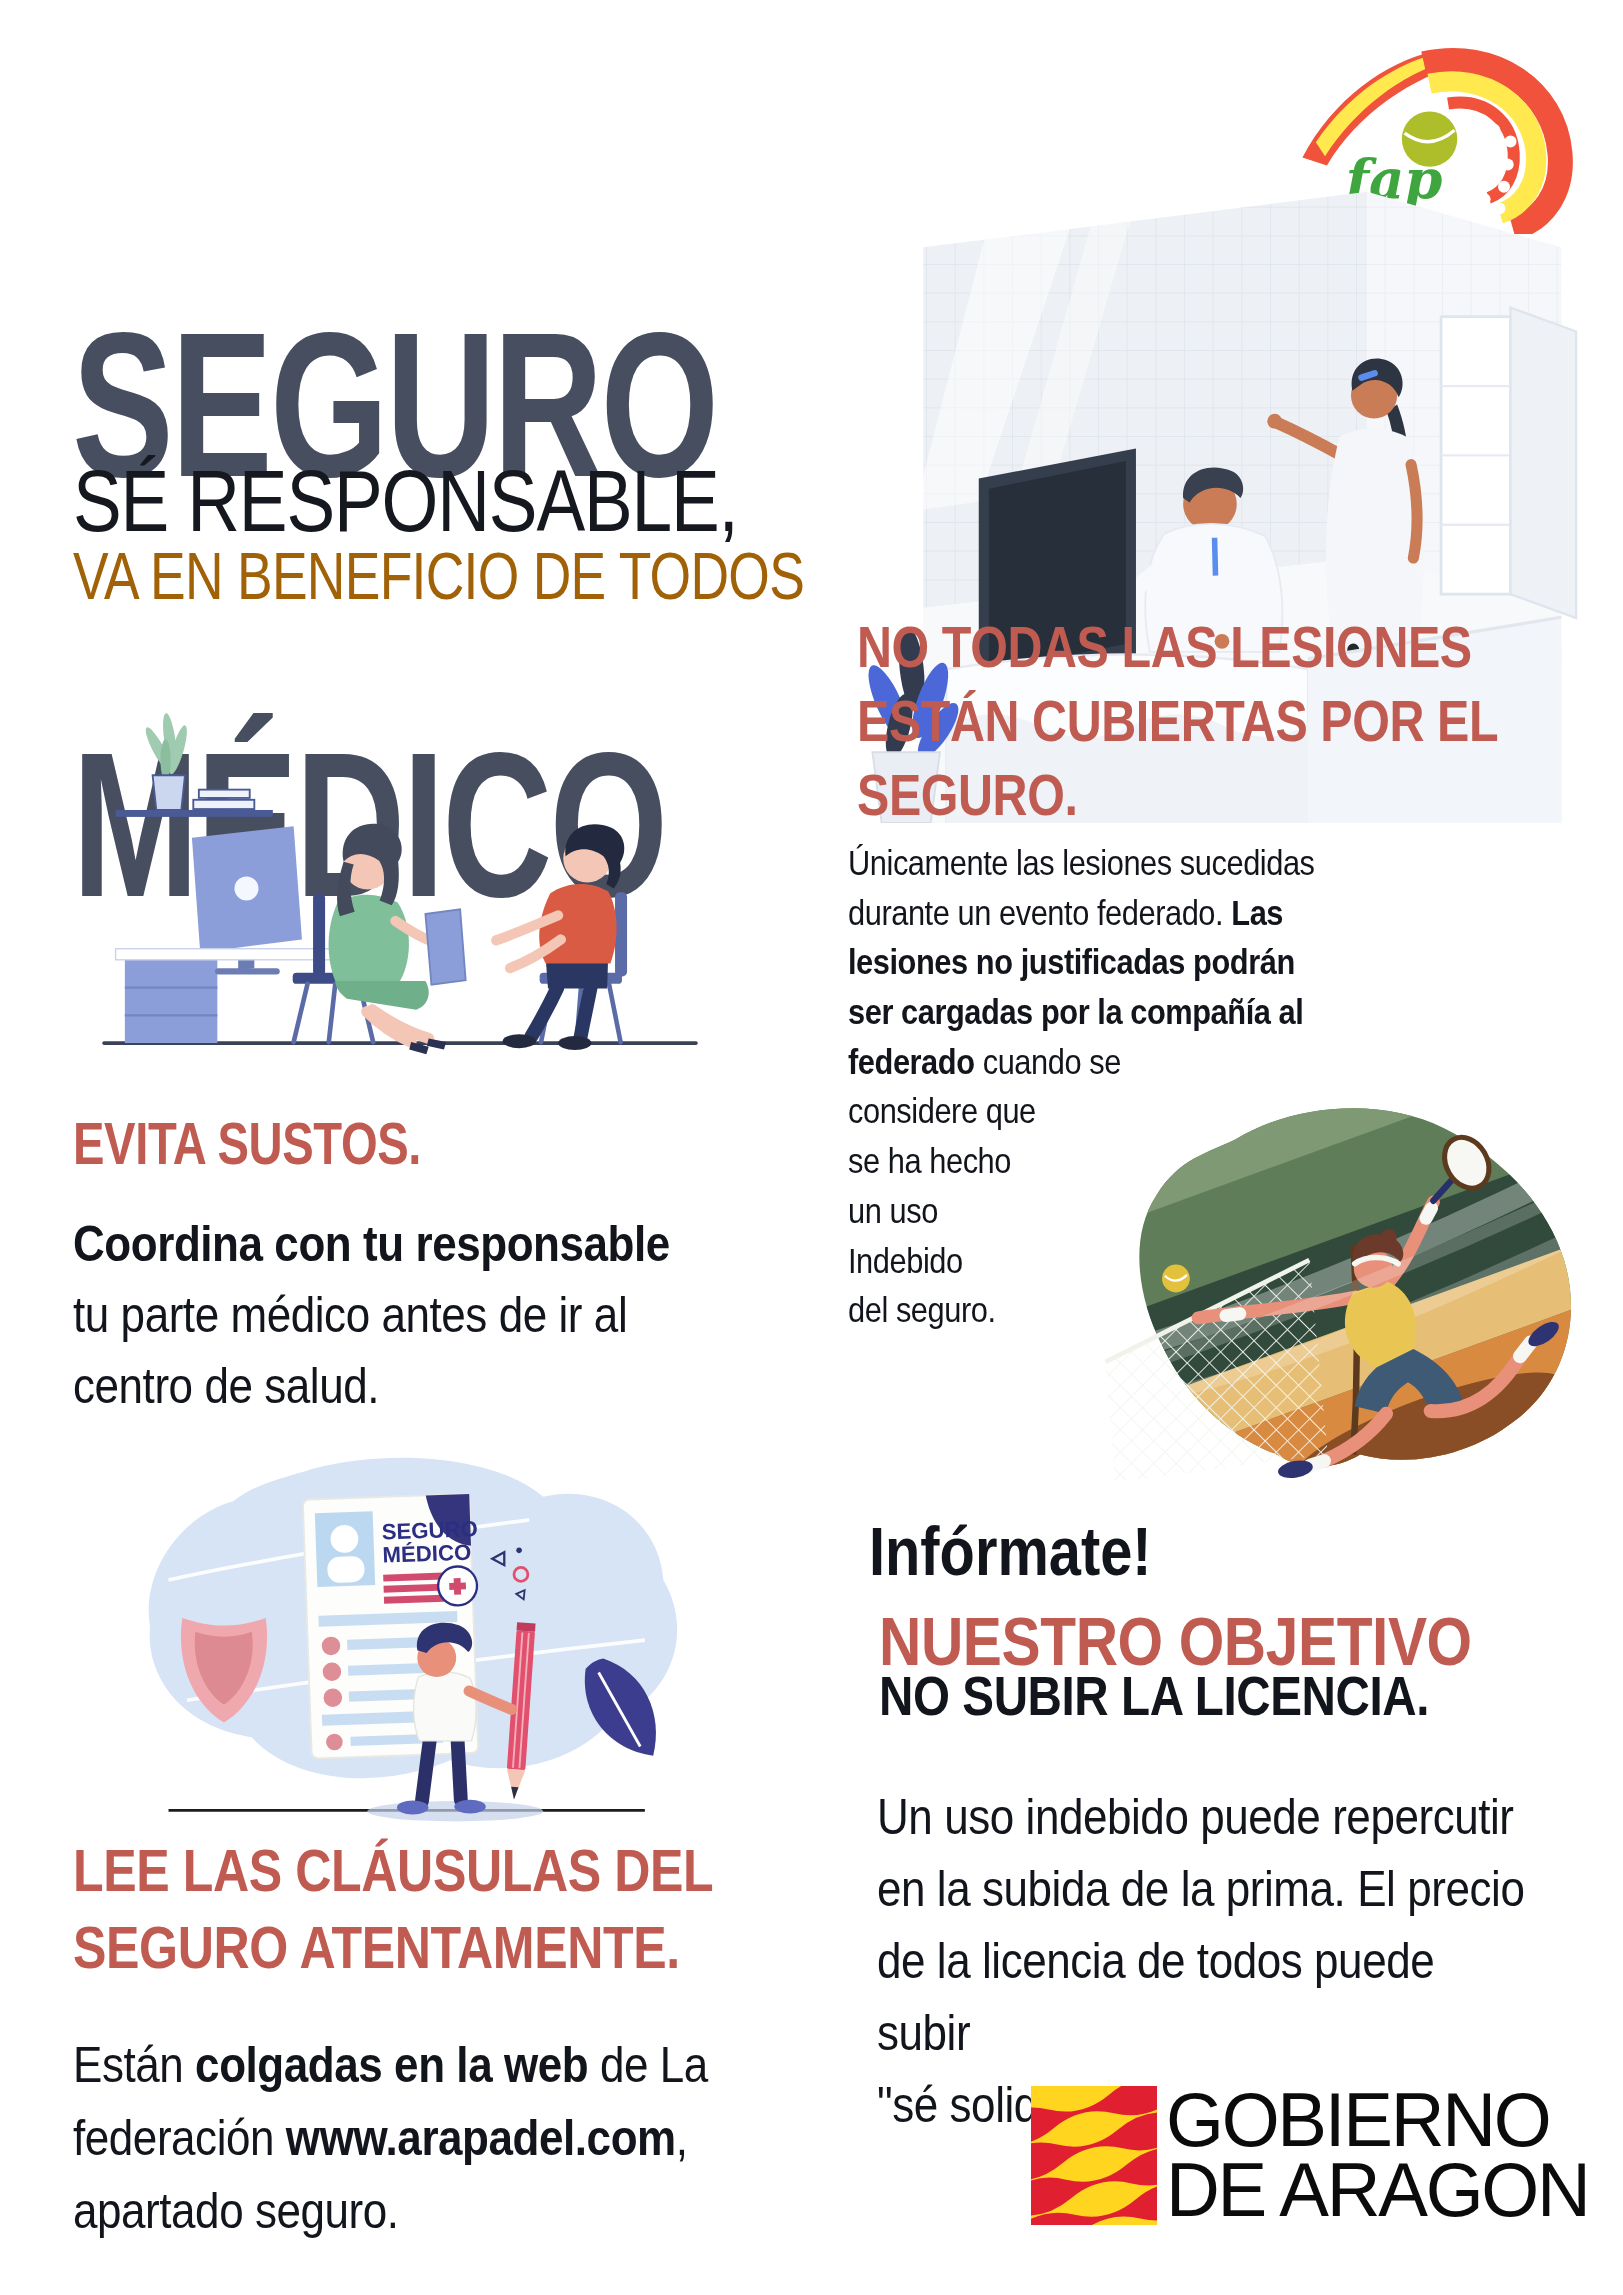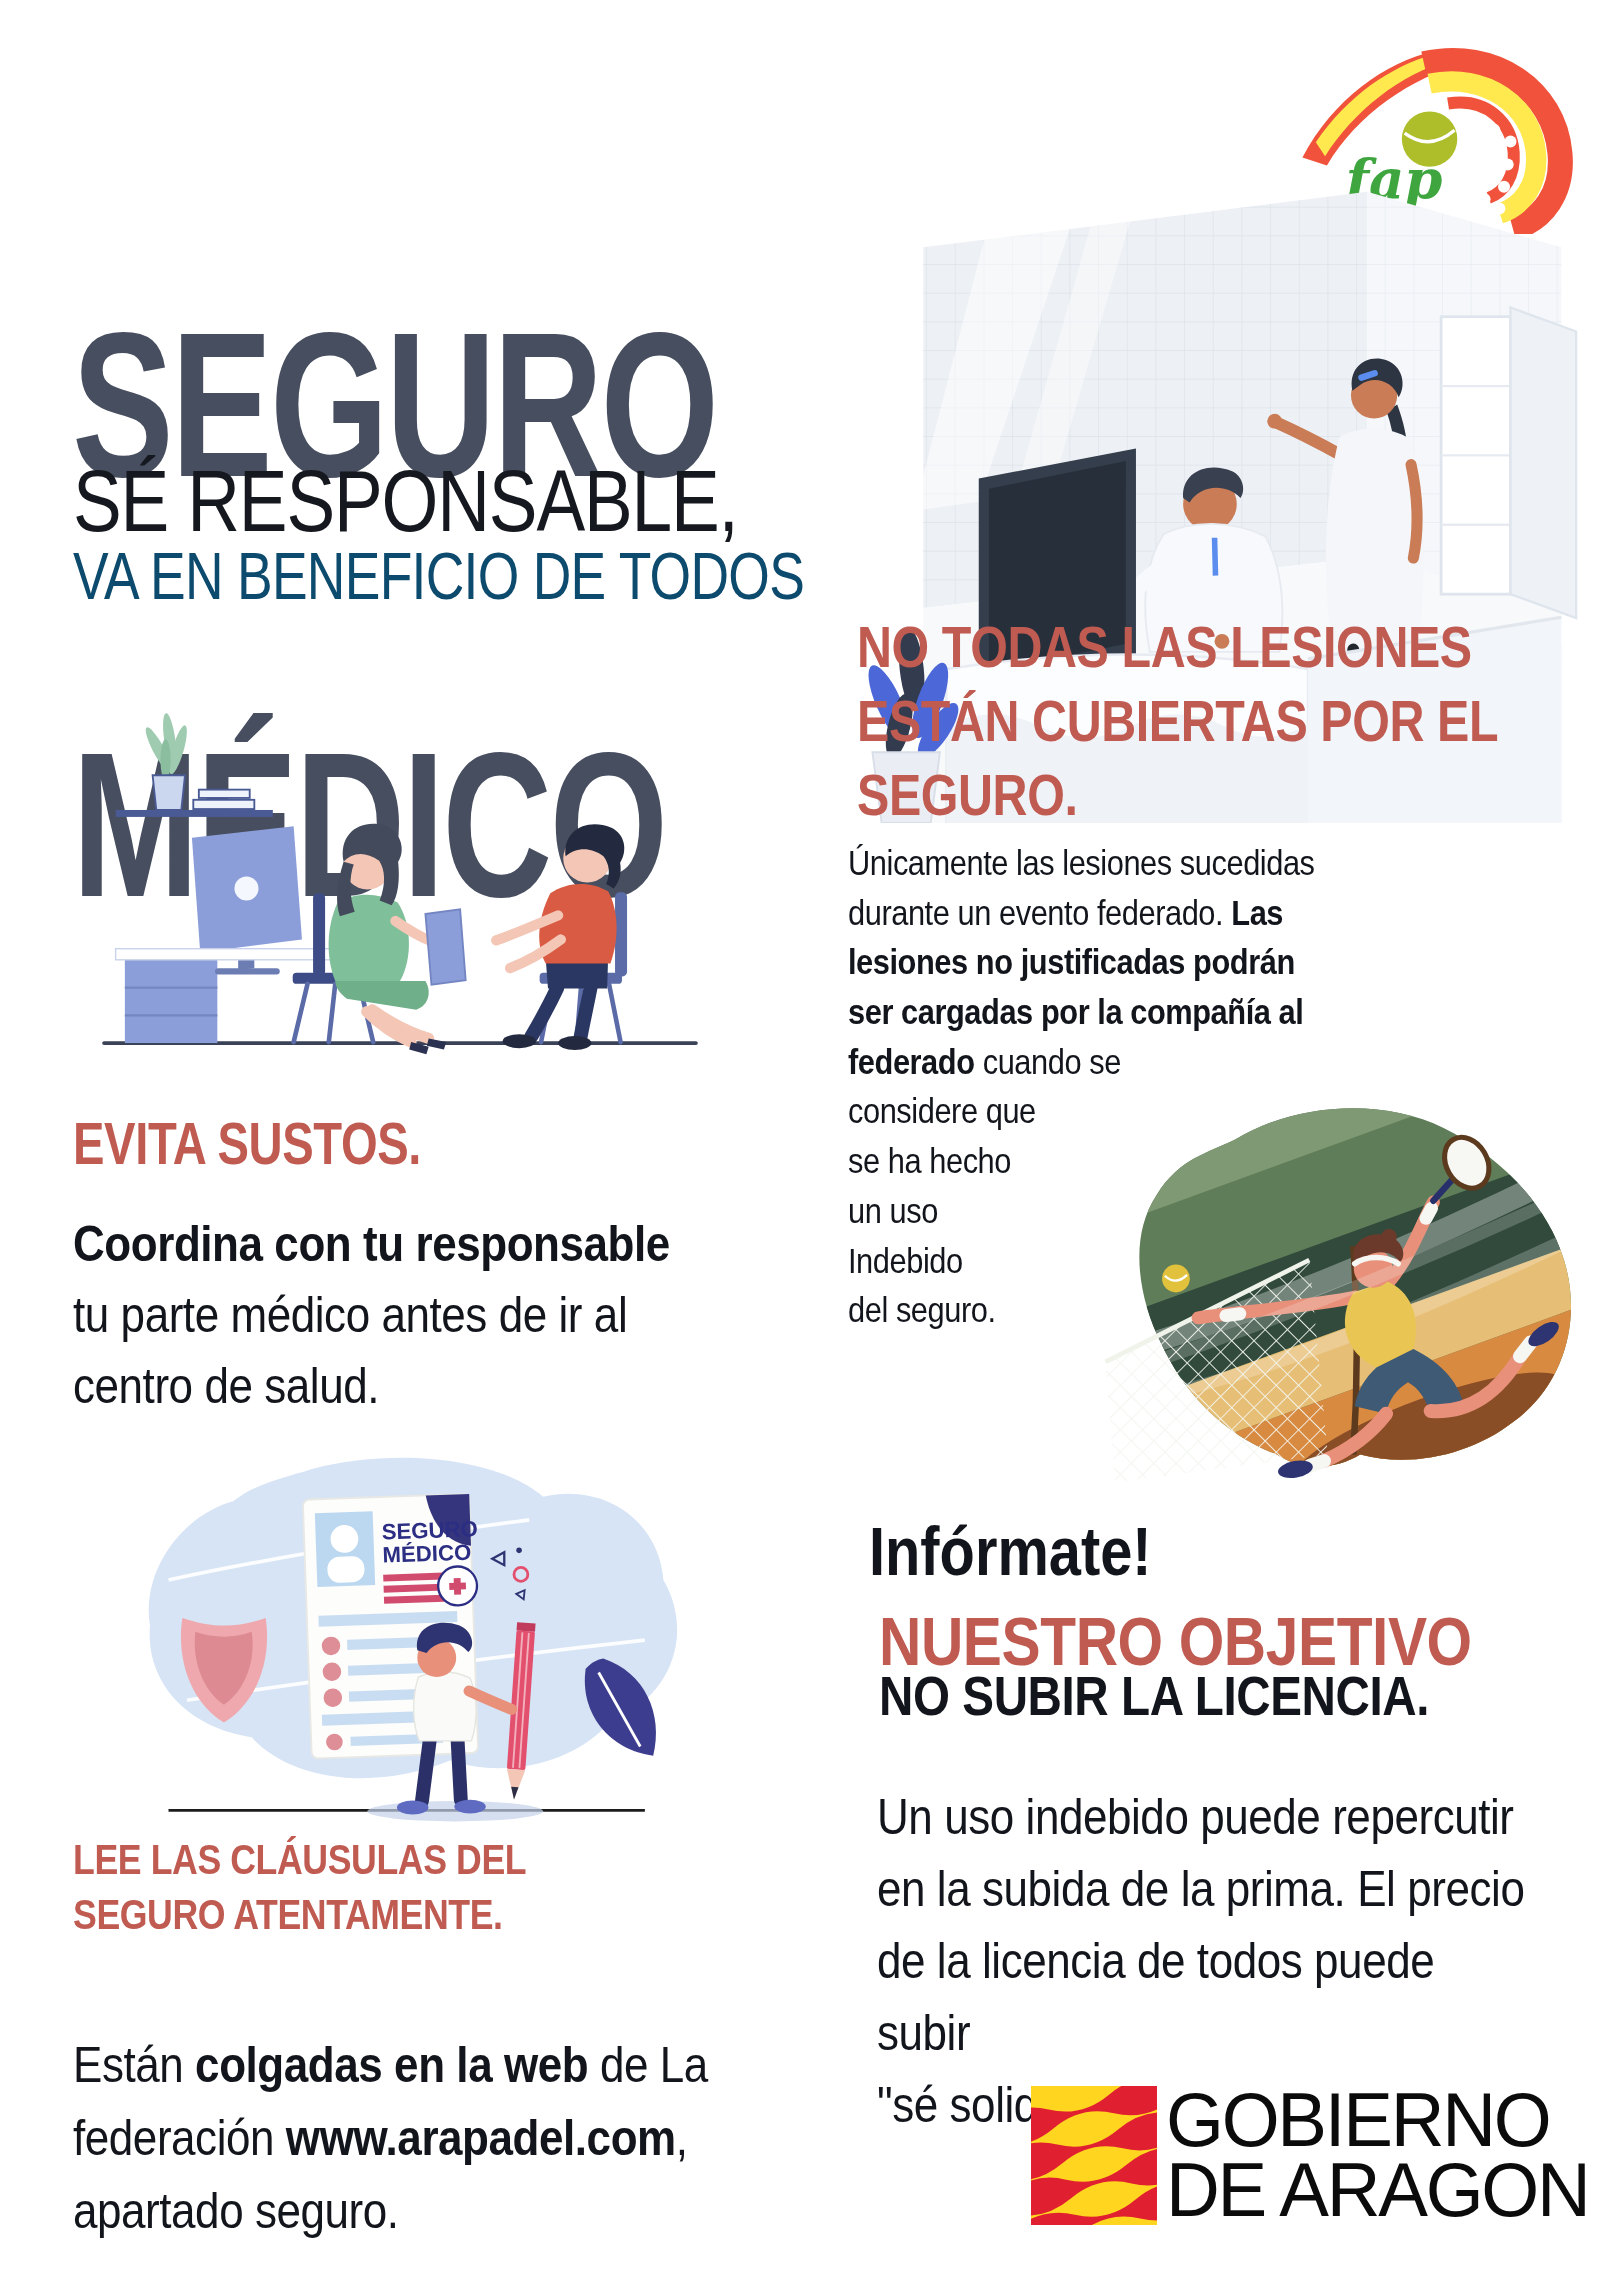--- a/index.html
+++ b/index.html
@@ -24,21 +24,21 @@
 
 <div class="abs" style="left:72px;top:90px">
   <div class="title sx" style="--sx:.74;font-size:206px">
     <div>SEGURO</div>
     <div>MÉDICO</div>
   </div>
 </div>
 <div class="abs" style="left:73px;top:451px;font-size:87px;color:#15181E;letter-spacing:-1.4px">
   <span class="sx" style="--sx:.84">SÉ RESPONSABLE,</span>
 </div>
-<div class="abs" style="left:73px;top:538px;font-size:66px;color:#0c4a6e;letter-spacing:-0.9px">
+<div class="abs" style="left:73px;top:538px;font-size:66px;color:#a16207;letter-spacing:-0.9px">
   <span class="sx" style="--sx:.81">VA EN BENEFICIO DE TODOS</span>
 </div>
 
 <svg class="abs" style="left:1277px;top:35px" width="319" height="199" viewBox="0 0 690 430">
 
   <path d="M55 265 C120 140 235 58 340 35 L408 62 C295 88 172 172 108 282 Z" fill="#F0523B"></path>
   <path d="M84 232 C152 132 245 68 338 42 L372 55 C268 84 166 164 104 262 Z" fill="#FFE94F"></path>
 
   <g fill="none">
     <path d="M318 62 C470 28 600 120 612 255 C620 340 575 400 510 418" stroke="#F0523B" stroke-width="54"></path>
@@ -368,21 +368,21 @@
     <path d="M745 645 C748 700 750 742 752 775" stroke="#2B3168" stroke-width="30" fill="none"></path>
     <ellipse cx="648" cy="792" rx="34" ry="15" fill="#5E6BC0"></ellipse>
     <ellipse cx="772" cy="790" rx="34" ry="15" fill="#5E6BC0"></ellipse>
     <path d="M660 510 C645 560 648 612 662 648 L775 648 C790 602 788 550 772 512 C735 495 695 495 660 510 Z" fill="#FAFAF8" stroke="#E5E5E0" stroke-width="3"></path>
     <path d="M770 540 C805 556 838 570 862 580" stroke="#E8907A" stroke-width="24" fill="none"></path>
     <circle cx="700" cy="468" r="42" fill="#E8907A"></circle>
     <path d="M658 452 C650 402 700 382 748 398 C778 410 784 444 768 456 C748 428 700 426 678 458 Z" fill="#2E3472"></path>
   </g>
 </svg>
 
-<div class="abs" style="left:73px;top:1833px;font-size:42px;line-height:1.3">
+<div class="abs" style="left:73px;top:1833px;font-size:59px;line-height:1.3">
   <span class="sx heading red" style="--sx:.85">LEE LAS CLÁUSULAS DEL
 SEGURO ATENTAMENTE.</span>
 </div>
 <div class="abs body-text" style="left:73px;top:2029px;font-size:50px;line-height:1.46">
   <span class="sx" style="--sx:.88"><span>Están </span><b>colgadas en la web</b><span> de La
 federación </span><b></b><b>www.arapadel.com</b><span>,
 apartado seguro.</span></span>
 </div>
 
 <svg class="abs" style="left:1031px;top:2086px" width="126" height="139" viewBox="0 0 272 300">

